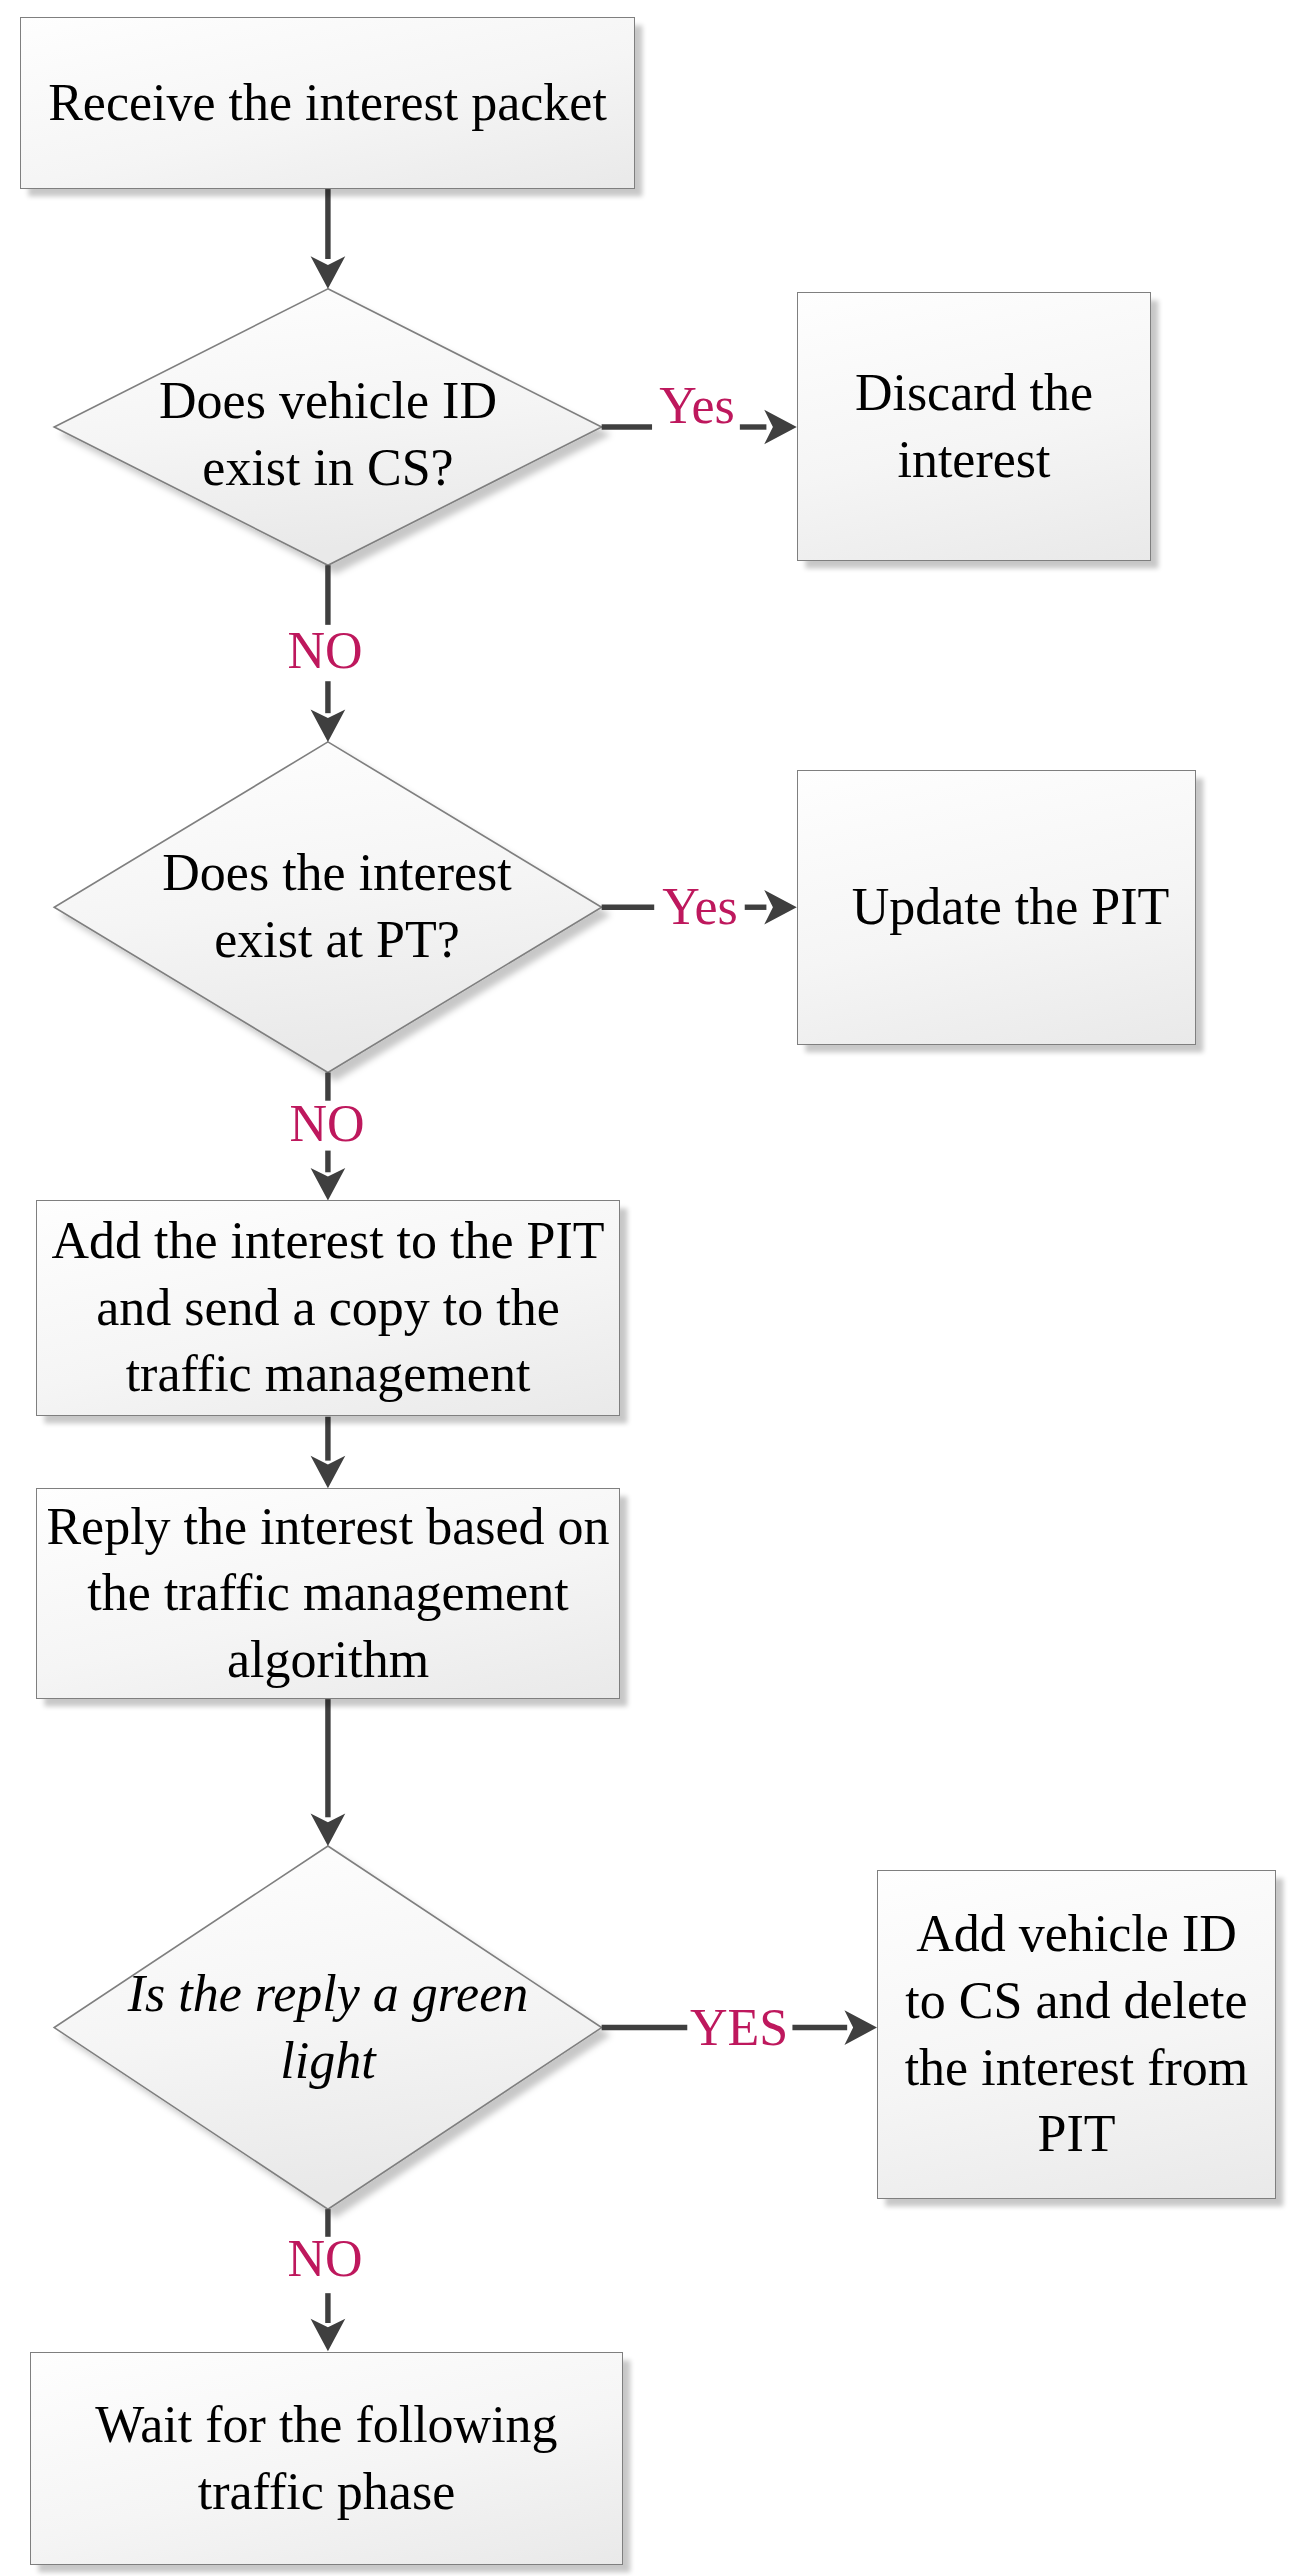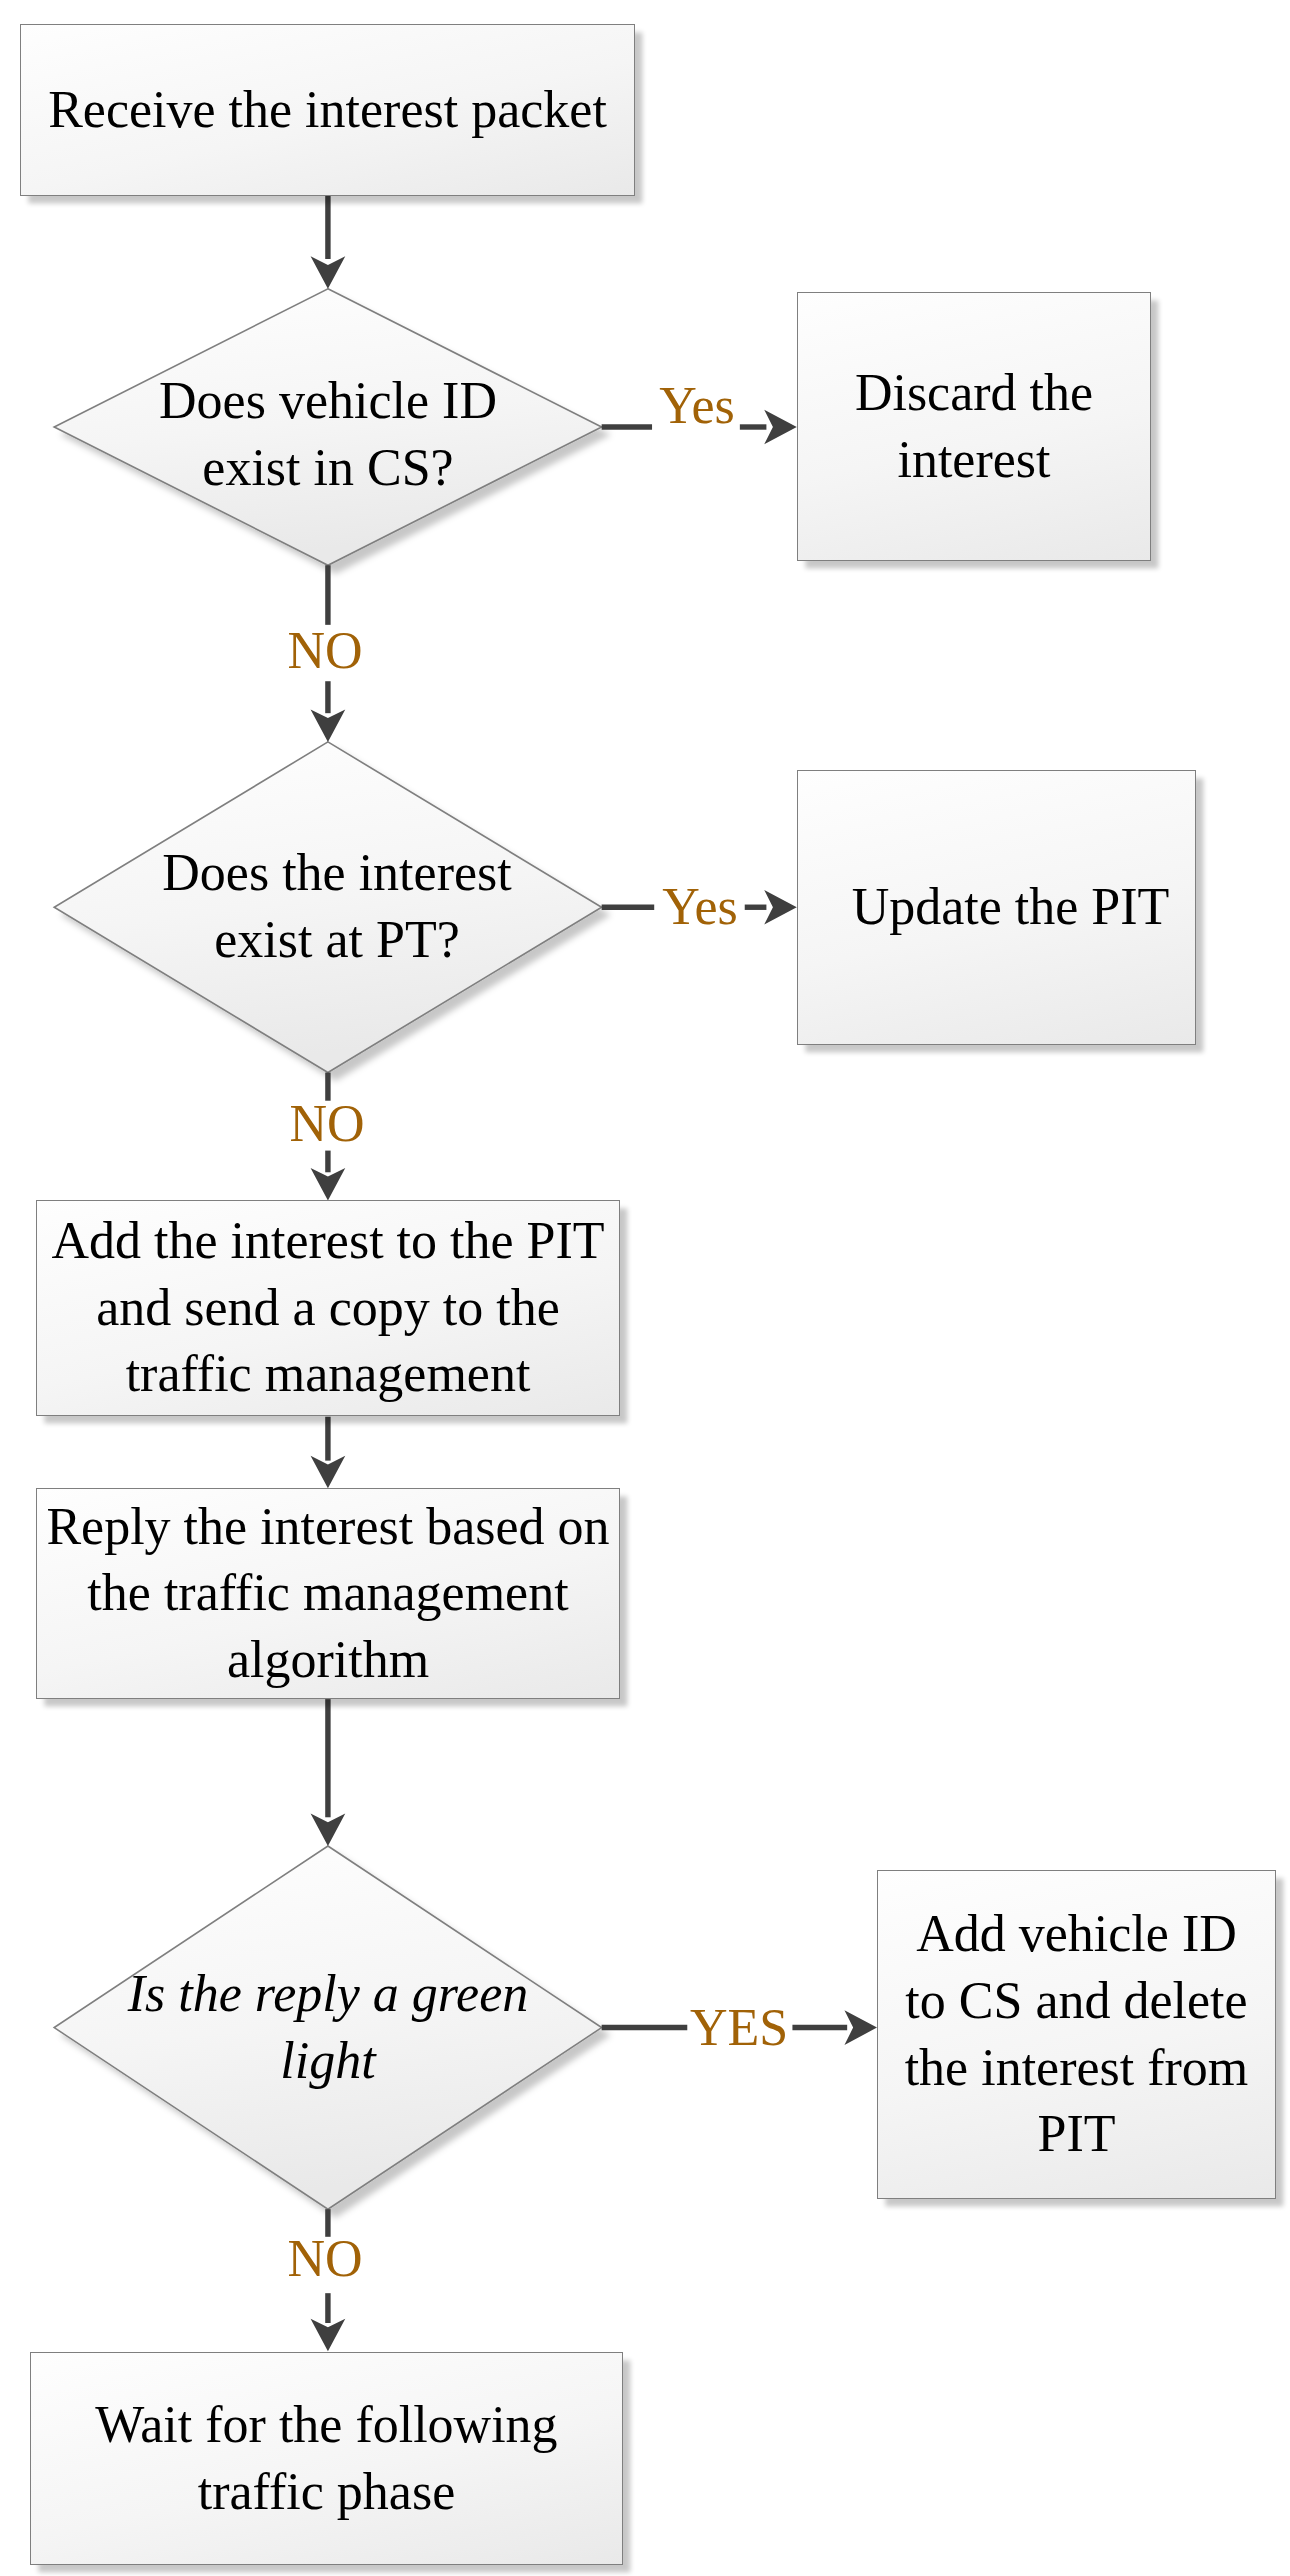--- a/index.html
+++ b/index.html
@@ -37,21 +37,21 @@
     font: 52px/1.28 "Liberation Serif", serif;
     color: #000000;
     white-space: pre-line;
     width: 488px;
     pointer-events: none;
   }
   .elabel {
     position: absolute;
     transform: translate(-50%, -50%);
     font: 52px/1.0 "Liberation Serif", serif;
-    color: #a16207;
+    color: #be185d;
     white-space: nowrap;
     pointer-events: none;
   }
   .conn { stroke: #3f3f3f; stroke-width: 10; fill: none; }
   .head { fill: #3f3f3f; stroke: none; }
   .diamond { fill: url(#gradNode); stroke: #7f7f7f; stroke-width: 3; filter: url(#ds); }
 </style>
 </head>
 <body>
 
@@ -100,21 +100,21 @@
 
     <line class="conn" x1="1110" y1="3740" x2="1268" y2="3740"></line>
     <line class="conn" x1="1462" y1="3740" x2="1563" y2="3740"></line>
     <path class="head" d="M1618,3740 L1558,3708 L1574,3740 L1558,3772 Z"></path>
 
     <line class="conn" x1="605" y1="4075" x2="605" y2="4126"></line>
     <line class="conn" x1="605" y1="4230" x2="605" y2="4285"></line>
     <path class="head" d="M605,4337 L573,4277 L605,4293 L637,4277 Z"></path>
   </svg>
 
-  <div class="node" style="left:20px; top:17px; width:615px; height:172px;margin-top:7px;">Receive the interest packet</div>
+  <div class="node" style="left:20px; top:17px; width:615px; height:172px;">Receive the interest packet</div>
 
   <div class="node" style="left:797px; top:292px; width:354px; height:269px;">Discard the
 interest</div>
 
   <div class="node" style="left:797px; top:770px; width:399px; height:275px;padding-left:28px;">Update the PIT</div>
 
   <div class="node" style="left:36px; top:1488px; width:584px; height:211px;">Reply the interest based on
 the traffic management
 algorithm</div>
 

